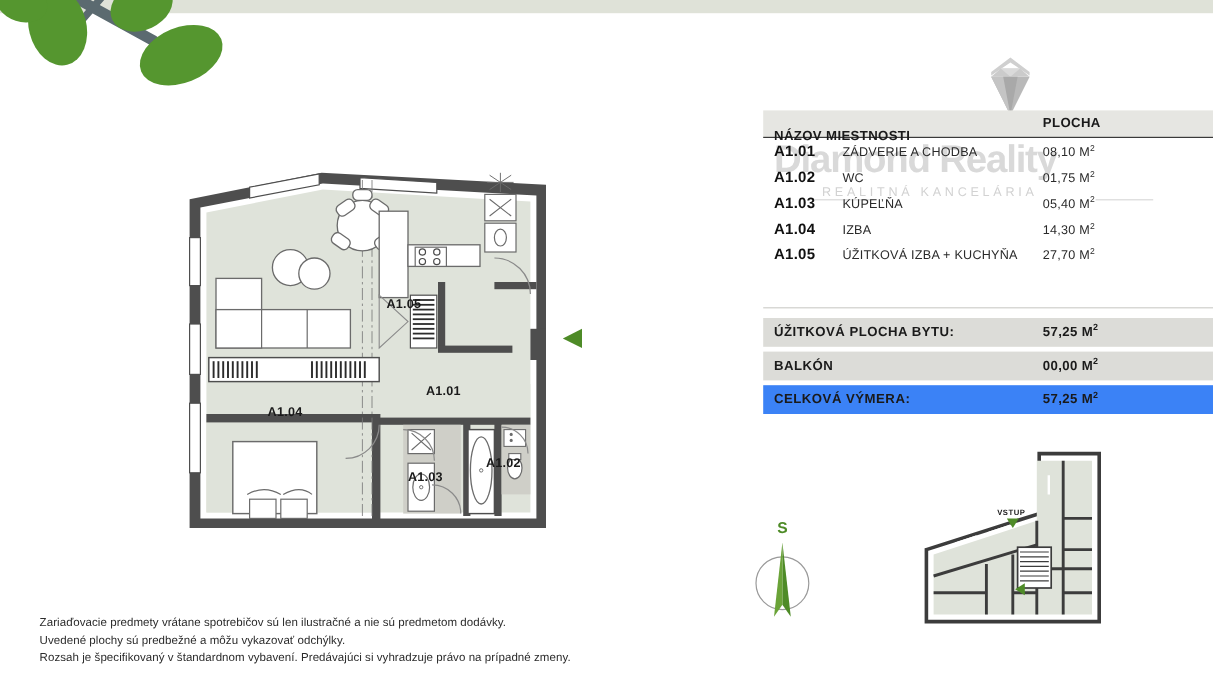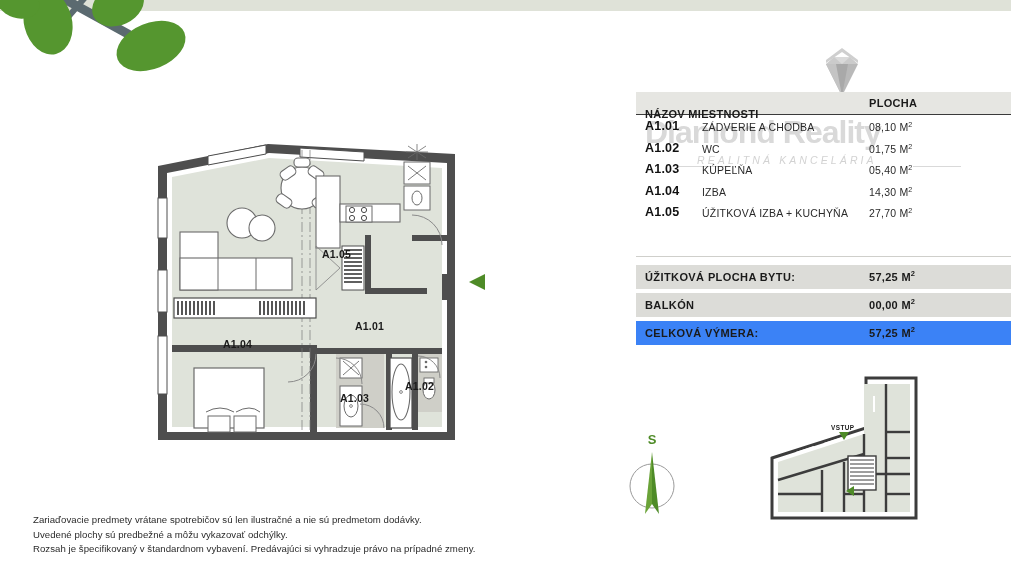--- a/index.html
+++ b/index.html
@@ -23,21 +23,21 @@
   .watermark{
     position:absolute;left:645px;top:112px;width:350px;height:62px;
     pointer-events:none;user-select:none;
   }
   .wm-main{
     font-size:32px;font-weight:bold;color:#d9d9d9;letter-spacing:-1px;
     line-height:40px;white-space:nowrap;
   }
   .wm-sub{
     font-size:10.5px;color:#d2d2d2;letter-spacing:3.1px;
-    margin-top:2px;margin-left:52px;white-space:nowrap;font-style:italic;
+    margin-top:2px;margin-left:40px;white-space:nowrap;
   }
   .wm-rule{
     position:absolute;height:1px;background:#d9d9d9;top:54px;
   }
   .wm-rule.l{left:34px;width:48px;}
   .wm-rule.r{left:268px;width:48px;}
 
   
   .logo{position:absolute;left:800px;top:46px;width:84px;height:56px;}
 

